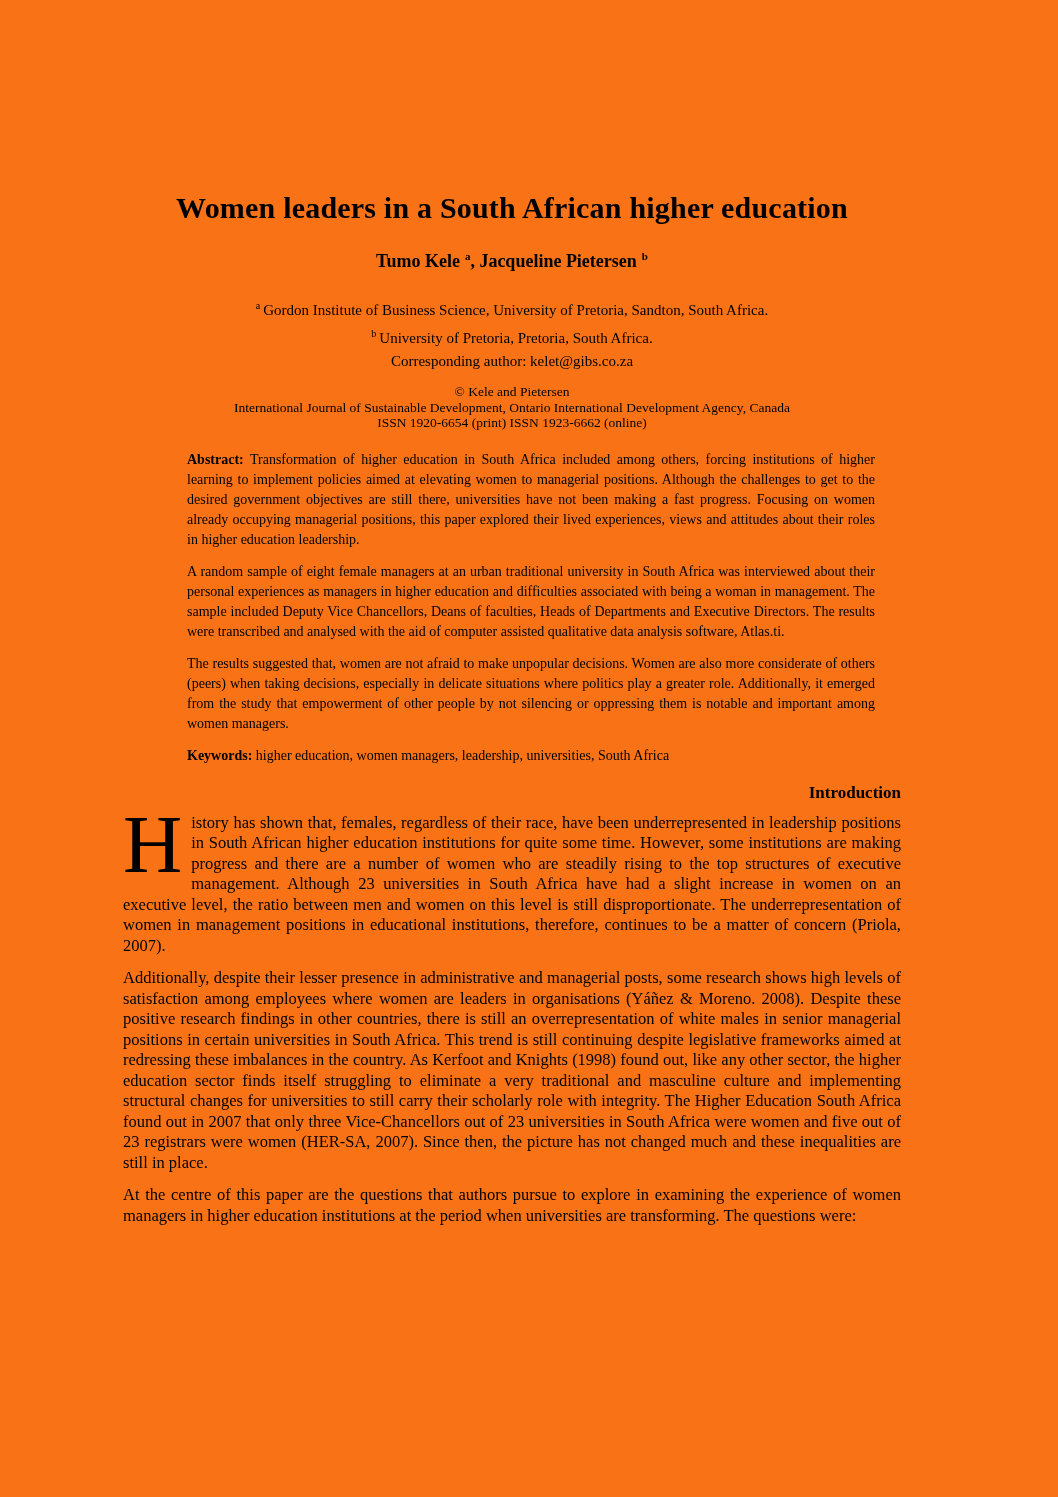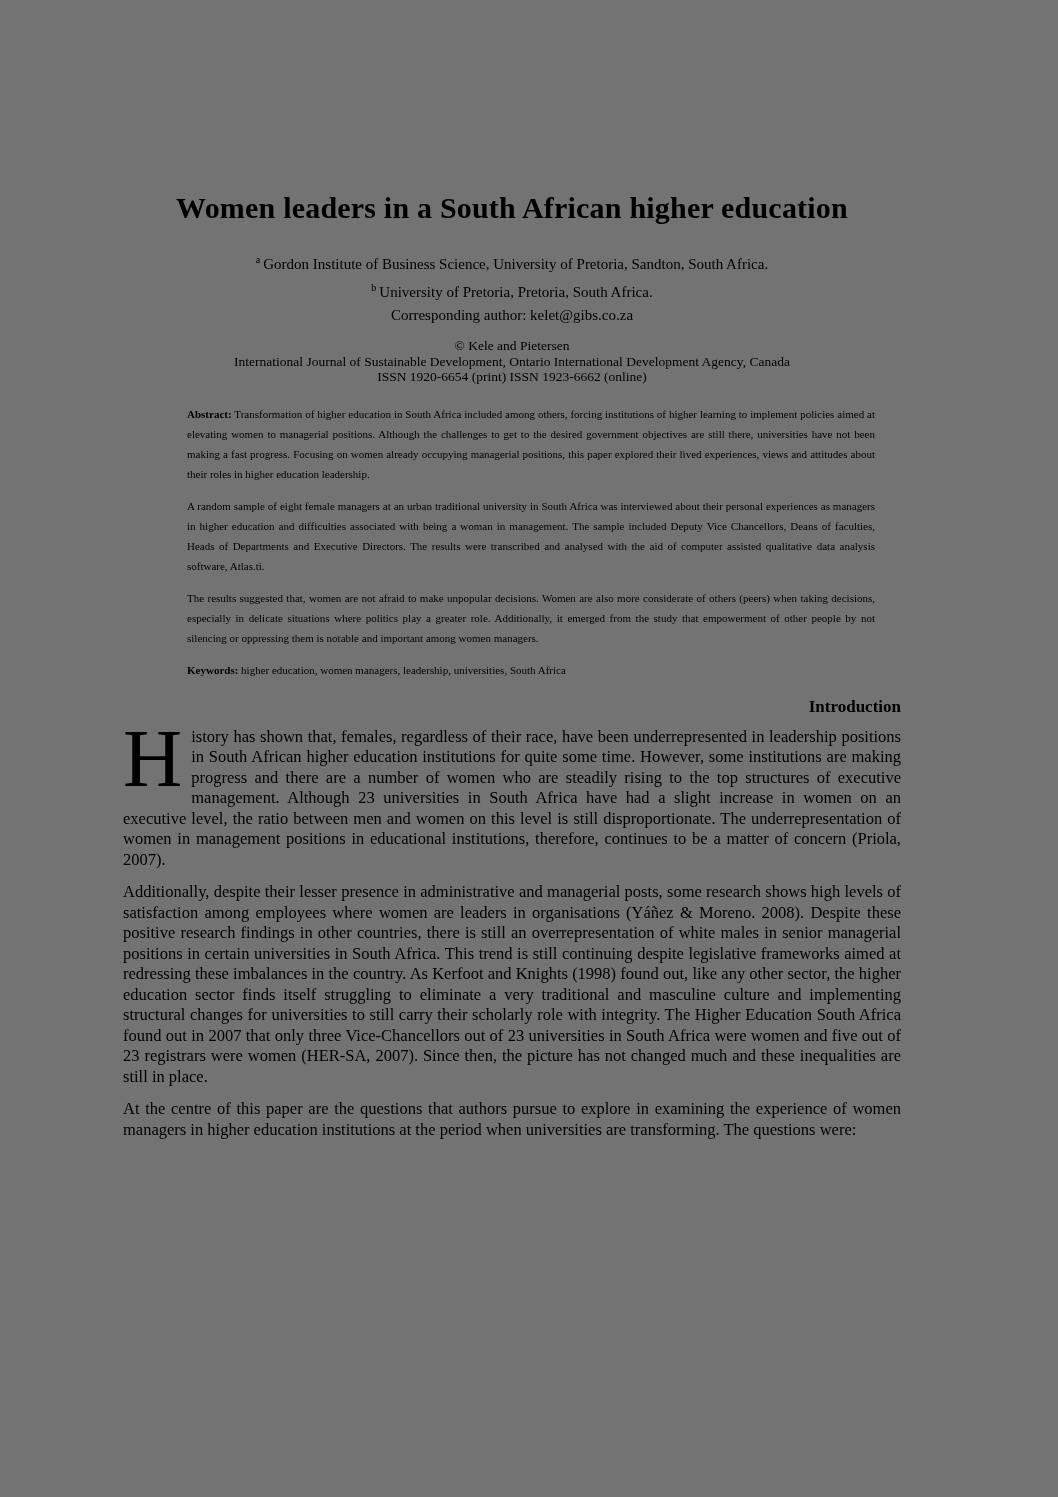--- a/index.html
+++ b/index.html
@@ -4,21 +4,21 @@
 <style>
   html, body {
     margin: 0;
     padding: 0;
     background: #ffffff;
   }
   .page {
     position: relative;
     width: 1058px;
     height: 1497px;
-    background: #737373;
+    background: #f97316;
     color: #000000;
     font-family: "Liberation Serif", serif;
     overflow: hidden;
   }
   .content {
     position: absolute;
     left: 123px;
     top: 190px;
     width: 778px;
   }
@@ -54,21 +54,21 @@
     margin-right: 3px;
   }
   .imprint {
     margin-top: 11px;
     text-align: center;
     font-size: 13.5px;
     line-height: 15.5px;
   }
   .abstract-block {
     margin: 19px 26px 0 64px;
-    font-size: 11px;
+    font-size: 14px;
     line-height: 20px;
     text-align: justify;
   }
   .abstract-block p {
     margin: 0 0 12px 0;
   }
   .lbl {
     font-weight: bold;
   }
   .section-heading {
@@ -92,20 +92,21 @@
   }
 </style>
 </head>
 <body>
 
 <div class="page">
   <div class="content">
 
     <h1 class="title"><span>Women leaders in a South African higher education</span><br></h1>
 
+    <div class="authors"><span>Tumo Kele</span><sup>a</sup><span>, </span><span>Jacqueline Pietersen</span><sup>b</sup></div>
 
     <div class="affil-block">
       <div class="affil"><sup>a</sup><span>Gordon Institute of Business Science, University of Pretoria, Sandton, South Africa.</span></div>
       <div class="affil"><sup>b</sup><span>University of Pretoria, Pretoria, South Africa.</span></div>
       <div class="affil">Corresponding author: kelet@gibs.co.za</div>
     </div>
 
     <div class="imprint">
       <div>©  Kele and Pietersen</div>
       <div>International Journal of Sustainable Development, Ontario International Development Agency, Canada</div>

